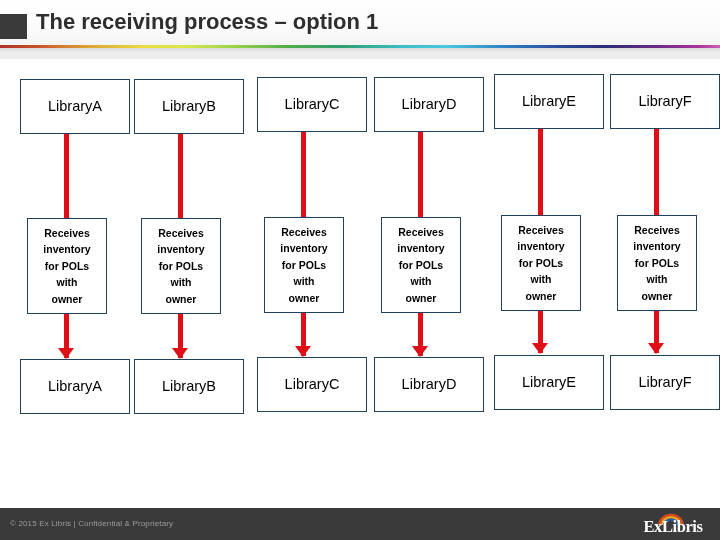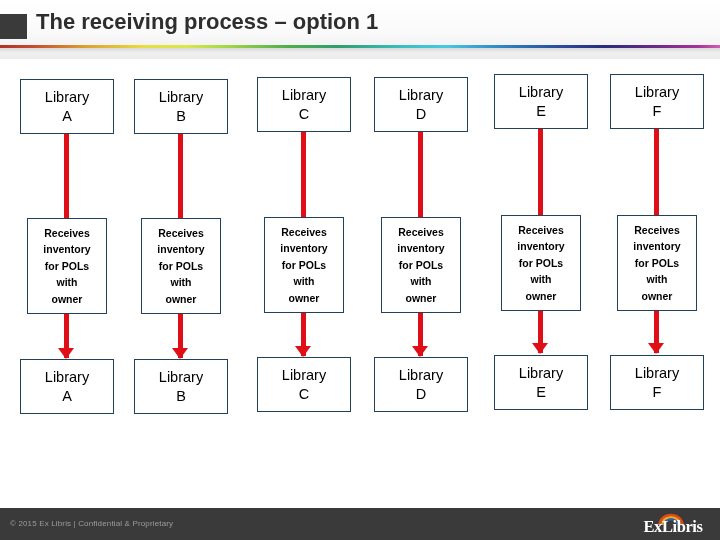--- a/index.html
+++ b/index.html
@@ -87,24 +87,24 @@
     position: absolute;
     left: 0;
     box-sizing: border-box;
     border: 1.4px solid #21415c;
     background: #ffffff;
     text-align: center;
     color: #000000;
     z-index: 3;
   }
   .node.lib {
-    width: 94px;
+    width: 110px;
     height: 55px;
     display: flex;
-    flex-direction: column;
+    flex-direction: row;
     align-items: center;
     justify-content: center;
     font-size: 14.5px;
     line-height: 19px;
   }
   .node.proc {
     width: 80px;
     left: 7px;
     height: 96px;
     display: flex;

